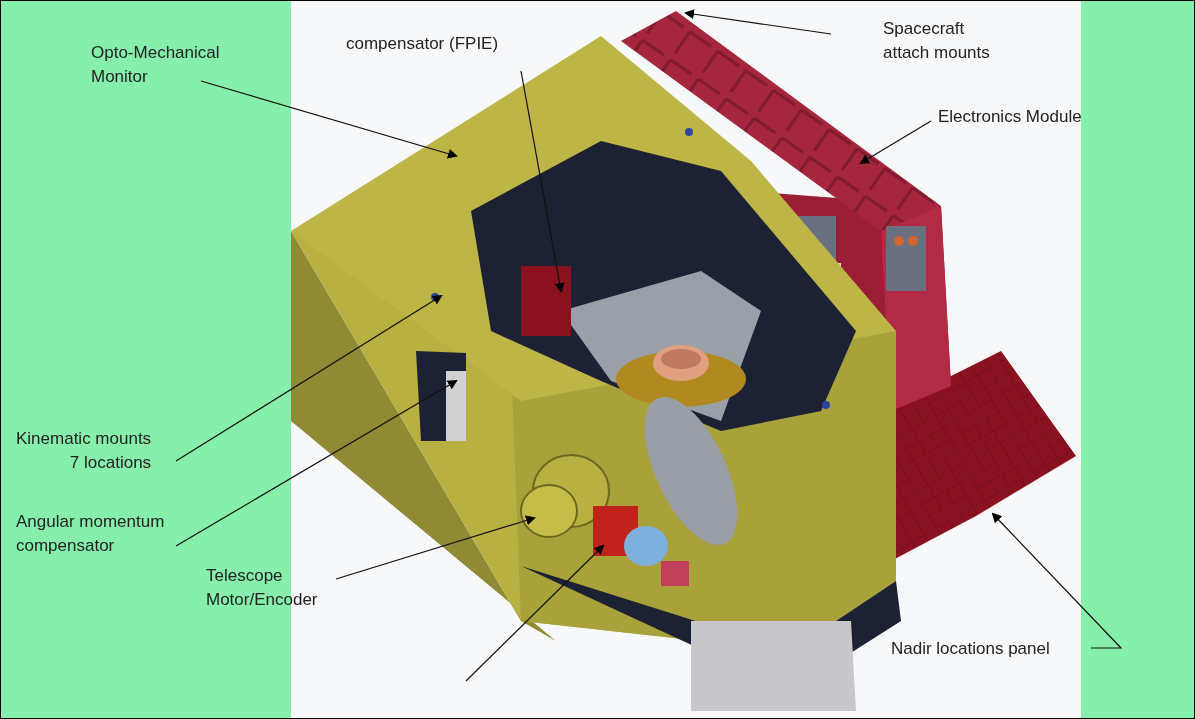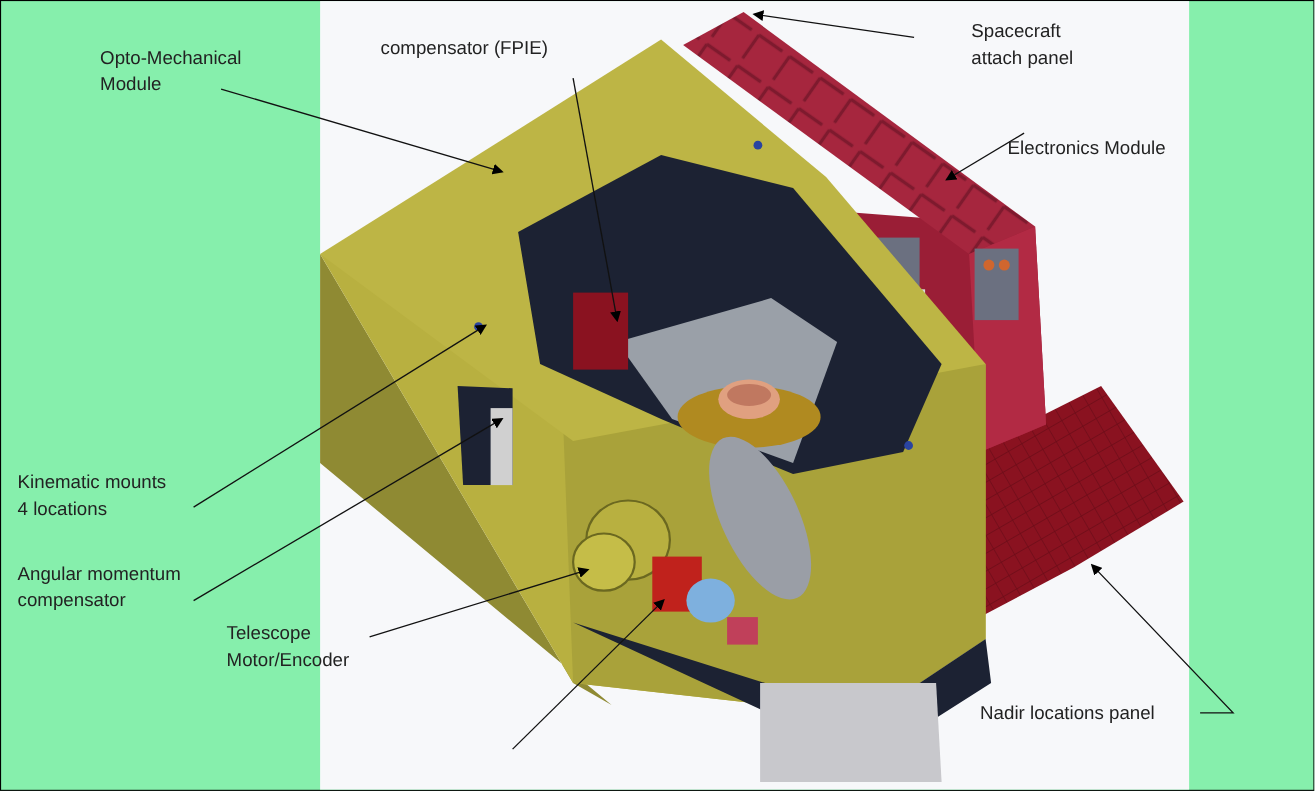--- a/index.html
+++ b/index.html
@@ -90,35 +90,35 @@
       <line x1="175" y1="460" x2="440" y2="295" marker-end="url(#arrow)"></line>
       <line x1="175" y1="545" x2="455" y2="380" marker-end="url(#arrow)"></line>
       <line x1="335" y1="578" x2="533" y2="517" marker-end="url(#arrow)"></line>
       <line x1="465" y1="680" x2="602" y2="545" marker-end="url(#arrow)"></line>
       <polyline points="1090,647 1120,647 992,513" marker-end="url(#arrow)"></polyline>
     </g>
   </svg>
 
   <div class="label" style="left:90px;top:40px;">
     <div>Opto-Mechanical</div>
-    <div>Module</div>
+    <div>Monitor</div>
   </div>
   <div class="label" style="left:345px;top:31px;">
     <div>compensator (FPIE)</div>
   </div>
   <div class="label" style="left:834px;top:16px;margin-left:48px;">
     <div>Spacecraft</div>
-    <div>attach panel</div>
+    <div>attach mounts</div>
   </div>
-  <div class="label" style="left:915px;top:104px;margin-top:18px;">
+  <div class="label" style="left:937px;top:104px;">
     <div>Electronics Module</div>
   </div>
-  <div class="label" style="left:15px;top:426px;">
+  <div class="label" style="left:15px;top:426px;text-align:right;">
     <div>Kinematic mounts</div>
-    <div>4 locations</div>
+    <div>7 locations</div>
   </div>
   <div class="label" style="left:15px;top:509px;">
     <div>Angular momentum</div>
     <div>compensator</div>
   </div>
   <div class="label" style="left:205px;top:563px;">
     <div>Telescope</div>
     <div>Motor/Encoder</div>
   </div>
   <div class="label" style="left:890px;top:636px;">

